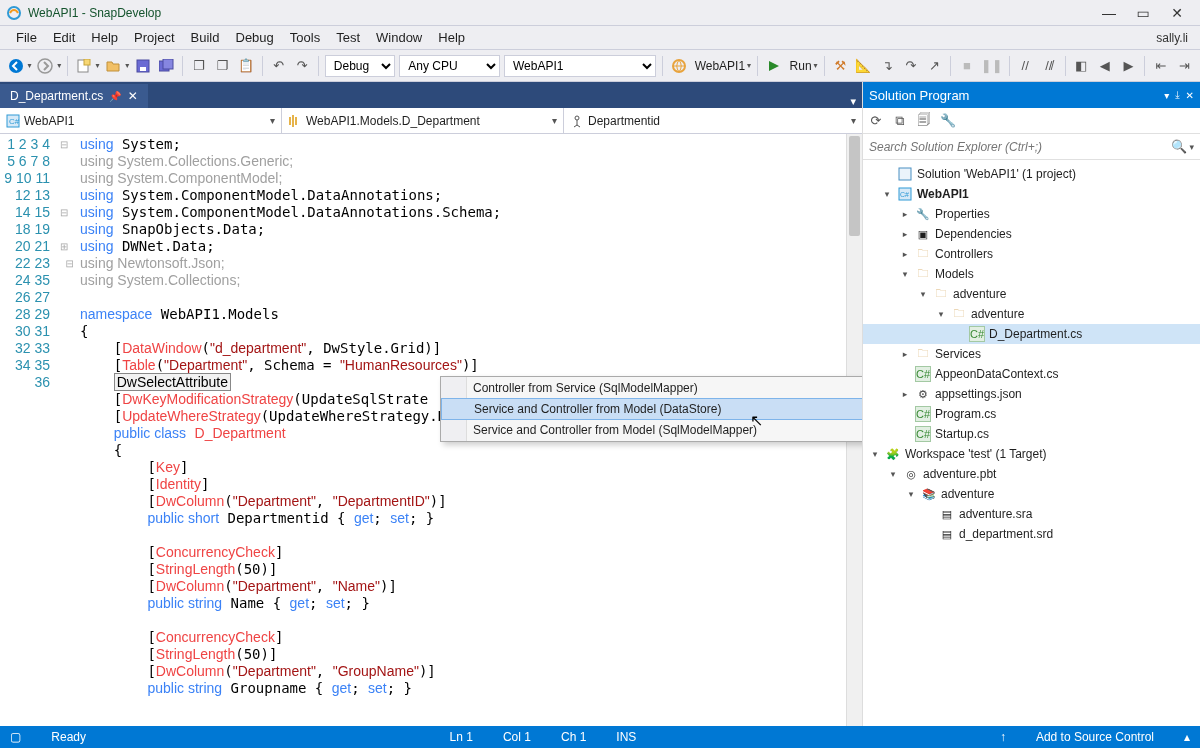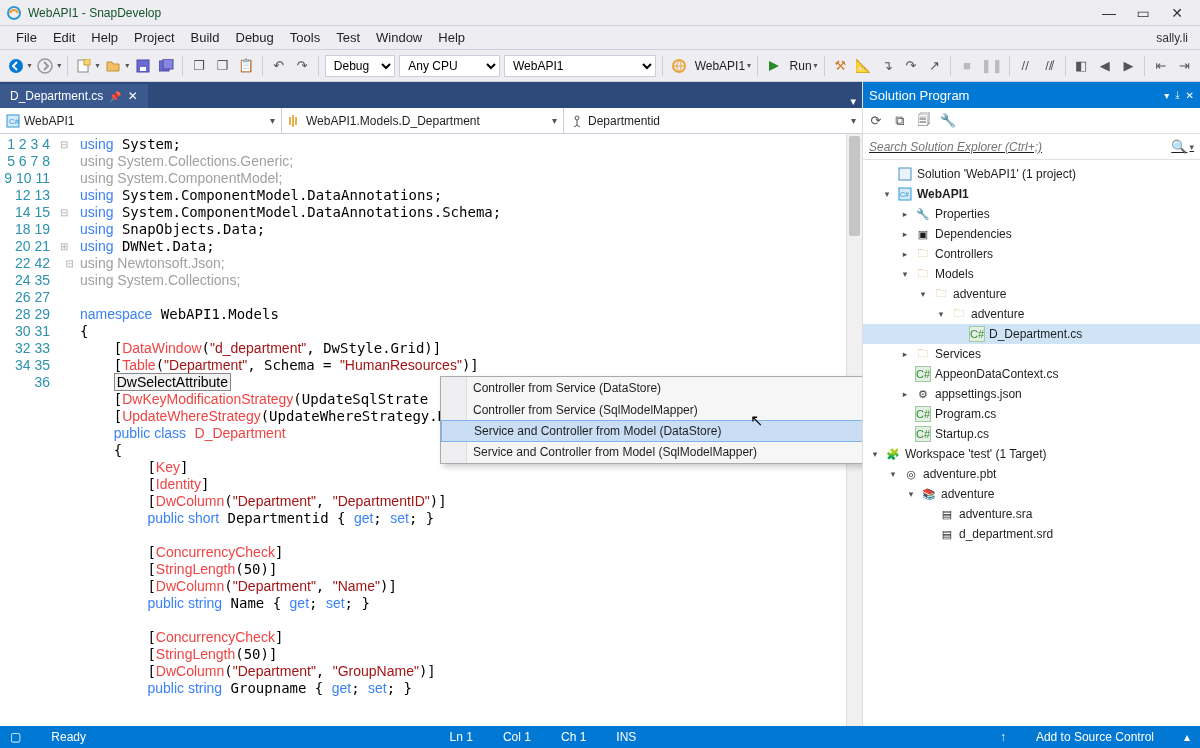--- a/index.html
+++ b/index.html
@@ -48,21 +48,21 @@
 .context-menu .icon-strip { position:absolute; left:0; top:0; bottom:0; width:26px; background:#efeff2; border-right:1px solid #ddd; }
 .context-menu .cm-item { position:relative; height:22px; display:flex; align-items:center; padding-left:32px; font-size:12px; cursor:pointer; }
 .context-menu .cm-item.hover { background:#c9def5; border:1px solid #7eb4ea; height:22px; margin:-1px 0; }
 .cursor-arrow { position:absolute; left:750px; top:278px; font-size:16px; z-index:60; pointer-events:none; color:#000; }
 .solution-pane { width:338px; background:#fff; border-left:1px solid #ddd; display:flex; flex-direction:column; }
 .sol-title-row { height:26px; background:#0078d4; color:#fff; display:flex; align-items:center; padding:0 6px; font-size:13px; }
 .sol-title-row .spacer { flex:1; }
 .sol-title-row .ico { font-size:10px; margin-left:6px; cursor:pointer; }
 .sol-toolbar { height:26px; background:#fff; border-bottom:1px solid #e0e0e0; display:flex; align-items:center; padding:0 4px; gap:6px; }
 .sol-toolbar .tb-btn { width:18px; height:18px; display:inline-flex; align-items:center; justify-content:center; cursor:pointer; color:#555; }
-.sol-search { height:26px; border-bottom:1px solid #e0e0e0; display:flex; align-items:center; padding:0 6px;text-decoration:underline; }
+.sol-search { height:26px; border-bottom:1px solid #e0e0e0; display:flex; align-items:center; padding:0 6px; }
 .sol-search input { flex:1; border:none; outline:none; font-size:12px; font-style:italic; color:#888; }
 .sol-search .mag { color:#0078d4; cursor:pointer; }
 .tree { flex:1; overflow:auto; padding:4px 0; font-size:12px; }
 .tree-row { display:flex; align-items:center; height:20px; padding-left:18px; white-space:nowrap; cursor:pointer; }
 .tree-row.selected { background:#cfe4f7; }
 .tree-row .exp { width:12px; display:inline-block; color:#555; font-size:9px; text-align:center; }
 .tree-row .node-ico { width:16px; height:16px; margin:0 4px; display:inline-flex; align-items:center; justify-content:center; font-size:11px; }
 .tree-row .label { }
 .tree-row .label.bold { font-weight:bold; }
 .folder-ico { color:#dcb67a; }
@@ -255,21 +255,21 @@
 <span>11</span>
 <span>12</span>
 <span>13</span>
 <span>14</span>
 <span>15</span>
 <span>18</span>
 <span>19</span>
 <span>20</span>
 <span>21</span>
 <span>22</span>
-<span>42</span>
+<span>23</span>
 <span>24</span>
 <span>35</span>
 <span>26</span>
 <span>27</span>
 <span>28</span>
 <span>29</span>
 <span>30</span>
 <span>31</span>
 <span>32</span>
 <span>33</span>
@@ -344,23 +344,20 @@
         [<span class="attr">DwColumn</span>(<span class="str">"Department"</span>, <span class="str">"GroupName"</span>)]
         <span class="kw">public string</span> Groupname { <span class="kw">get</span>; <span class="kw">set</span>; }
 </div>
       <div class="scroll-v">
           <div class="scroll-thumb"></div>
         </div>
 
       <div class="context-menu">
         <div class="icon-strip"></div>
         <div class="cm-item">
-            <span>Controller from Service  (DataStore)</span>
-          </div>
-        <div class="cm-item">
             <span>Controller from Service (SqlModelMapper)</span>
           </div>
         <div class="cm-item hover">
             <span>Service and Controller from Model (DataStore)</span>
           </div>
         <div class="cm-item">
             <span>Service and Controller from Model (SqlModelMapper)</span>
           </div>
       </div>
       <div class="cursor-arrow">↖</div>

